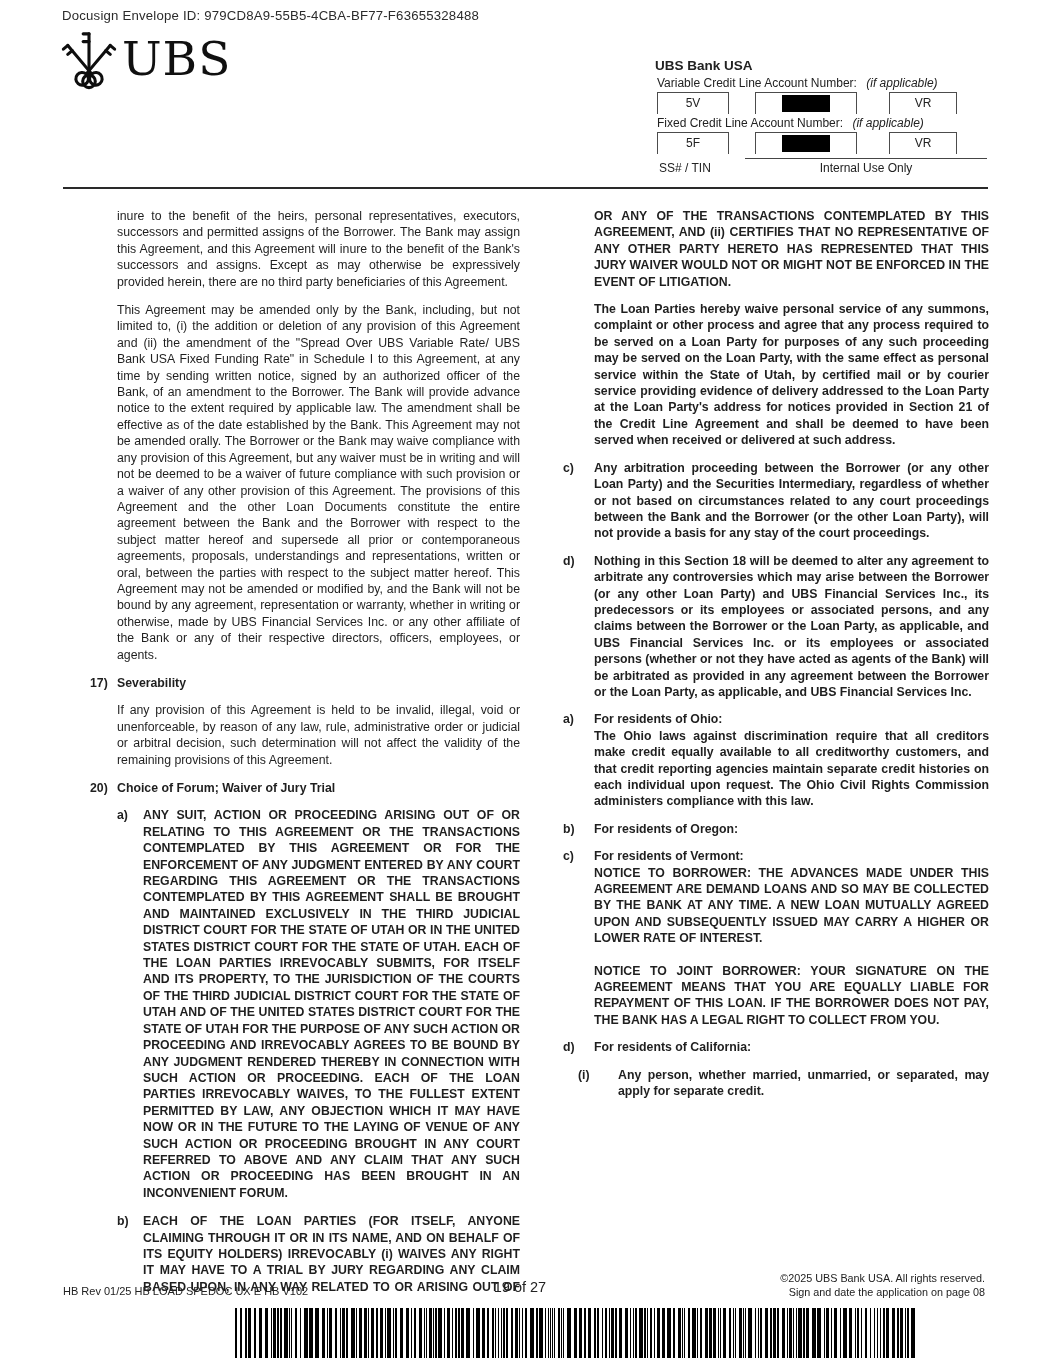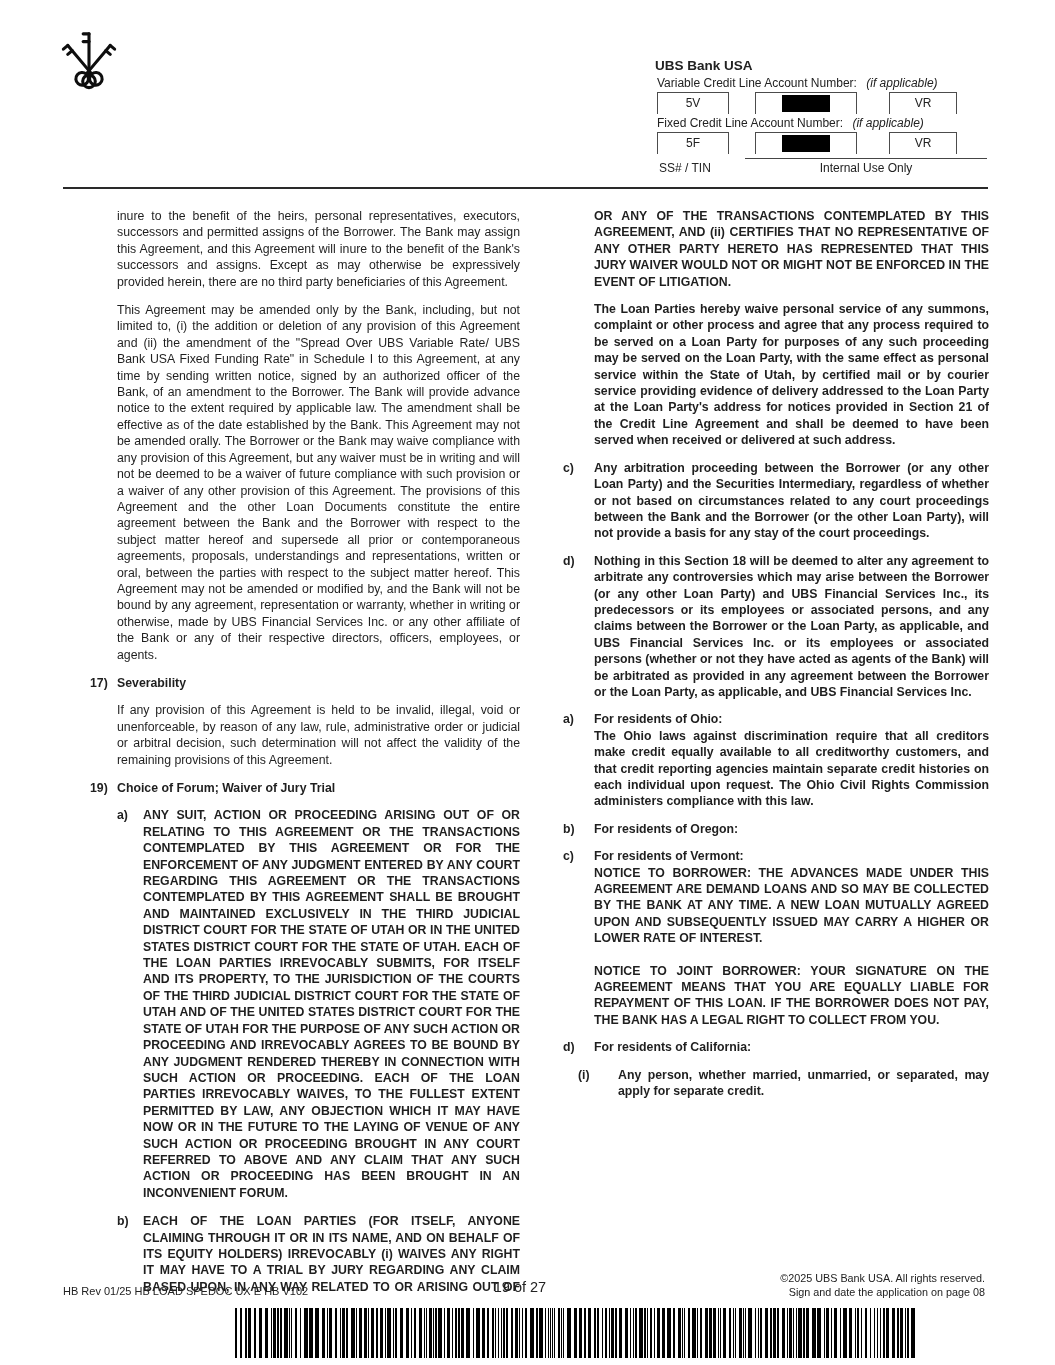--- a/index.html
+++ b/index.html
@@ -64,20 +64,21 @@
   .footer-right { position:absolute; right:70px; top:1271px; text-align:right; font-size:10.8px; line-height:14px; color:#222; }
 
   .barcode { position:absolute; left:235px; top:1308px; width:680px; height:50px; }
   .barcode i { position:absolute; top:0; height:100%; background:#000; }
 </style>
 </head>
 <body>
 
 <div class="page">
 
+  <div class="docusign">Docusign Envelope ID: 979CD8A9-55B5-4CBA-BF77-F63655328488</div>
 
   <div class="logo">
     <svg viewBox="0 0 64 66" aria-hidden="true">
       <g fill="none" stroke="#0e0e0e" stroke-width="3.2" stroke-linecap="round">
         <g transform="translate(32,44)">
           <g transform="rotate(-40)">
             <line x1="0" y1="4" x2="0" y2="-34"></line>
               <line x1="0" y1="-34" x2="-6" y2="-34"></line>
               <line x1="0" y1="-27" x2="-6" y2="-27"></line>
             <circle cx="0" cy="11" r="6.5"></circle>
@@ -90,20 +91,21 @@
           </g>
           <g transform="rotate(40)">
             <line x1="0" y1="4" x2="0" y2="-34"></line>
               <line x1="0" y1="-34" x2="6" y2="-34"></line>
               <line x1="0" y1="-27" x2="6" y2="-27"></line>
             <circle cx="0" cy="11" r="6.5"></circle>
           </g>
         </g>
       </g>
     </svg>
+    <span class="logotext">UBS</span>
   </div>
 
   <div class="acct-box">
     <div class="bank-name">UBS Bank USA</div>
 
     <div class="acct-label">
       <span>Variable Credit Line Account Number:</span>
       <i>(if applicable)</i>
     </div>
     <div class="acct-row">
@@ -141,21 +143,21 @@
 
       <p class="para">This Agreement may be amended only by the Bank, including, but not limited to, (i) the addition or deletion of any provision of this Agreement and (ii) the amendment of the "Spread Over UBS Variable Rate/ UBS Bank USA Fixed Funding Rate" in Schedule I to this Agreement, at any time by sending written notice, signed by an authorized officer of the Bank, of an amendment to the Borrower. The Bank will provide advance notice to the extent required by applicable law. The amendment shall be effective as of the date established by the Bank. This Agreement may not be amended orally. The Borrower or the Bank may waive compliance with any provision of this Agreement, but any waiver must be in writing and will not be deemed to be a waiver of future compliance with such provision or a waiver of any other provision of this Agreement. The provisions of this Agreement and the other Loan Documents constitute the entire agreement between the Bank and the Borrower with respect to the subject matter hereof and supersede all prior or contemporaneous agreements, proposals, understandings and representations, written or oral, between the parties with respect to the subject matter hereof. This Agreement may not be amended or modified by, and the Bank will not be bound by any agreement, representation or warranty, whether in writing or otherwise, made by UBS Financial Services Inc. or any other affiliate of the Bank or any of their respective directors, officers, employees, or agents.</p>
 
       <div class="sec">
         <span class="num">17)</span>
         <span class="hd">Severability</span>
       </div>
       <p class="para">If any provision of this Agreement is held to be invalid, illegal, void or unenforceable, by reason of any law, rule, administrative order or judicial or arbitral decision, such determination will not affect the validity of the remaining provisions of this Agreement.</p>
 
       <div class="sec">
-        <span class="num">19)</span>
+        <span class="num">20)</span>
         <span class="hd">Choice of Forum; Waiver of Jury Trial</span>
       </div>
 
       <div class="sub">
         <span class="letter">a)</span>
         <span class="text caps">ANY SUIT, ACTION OR PROCEEDING ARISING OUT OF OR RELATING TO THIS AGREEMENT OR THE TRANSACTIONS CONTEMPLATED BY THIS AGREEMENT OR FOR THE ENFORCEMENT OF ANY JUDGMENT ENTERED BY ANY COURT REGARDING THIS AGREEMENT OR THE TRANSACTIONS CONTEMPLATED BY THIS AGREEMENT SHALL BE BROUGHT AND MAINTAINED EXCLUSIVELY IN THE THIRD JUDICIAL DISTRICT COURT FOR THE STATE OF UTAH OR IN THE UNITED STATES DISTRICT COURT FOR THE STATE OF UTAH. EACH OF THE LOAN PARTIES IRREVOCABLY SUBMITS, FOR ITSELF AND ITS PROPERTY, TO THE JURISDICTION OF THE COURTS OF THE THIRD JUDICIAL DISTRICT COURT FOR THE STATE OF UTAH AND OF THE UNITED STATES DISTRICT COURT FOR THE STATE OF UTAH FOR THE PURPOSE OF ANY SUCH ACTION OR PROCEEDING AND IRREVOCABLY AGREES TO BE BOUND BY ANY JUDGMENT RENDERED THEREBY IN CONNECTION WITH SUCH ACTION OR PROCEEDING. EACH OF THE LOAN PARTIES IRREVOCABLY WAIVES, TO THE FULLEST EXTENT PERMITTED BY LAW, ANY OBJECTION WHICH IT MAY HAVE NOW OR IN THE FUTURE TO THE LAYING OF VENUE OF ANY SUCH ACTION OR PROCEEDING BROUGHT IN ANY COURT REFERRED TO ABOVE AND ANY CLAIM THAT ANY SUCH ACTION OR PROCEEDING HAS BEEN BROUGHT IN AN INCONVENIENT FORUM.</span>
       </div>
 
       <div class="sub">
         <span class="letter">b)</span>

